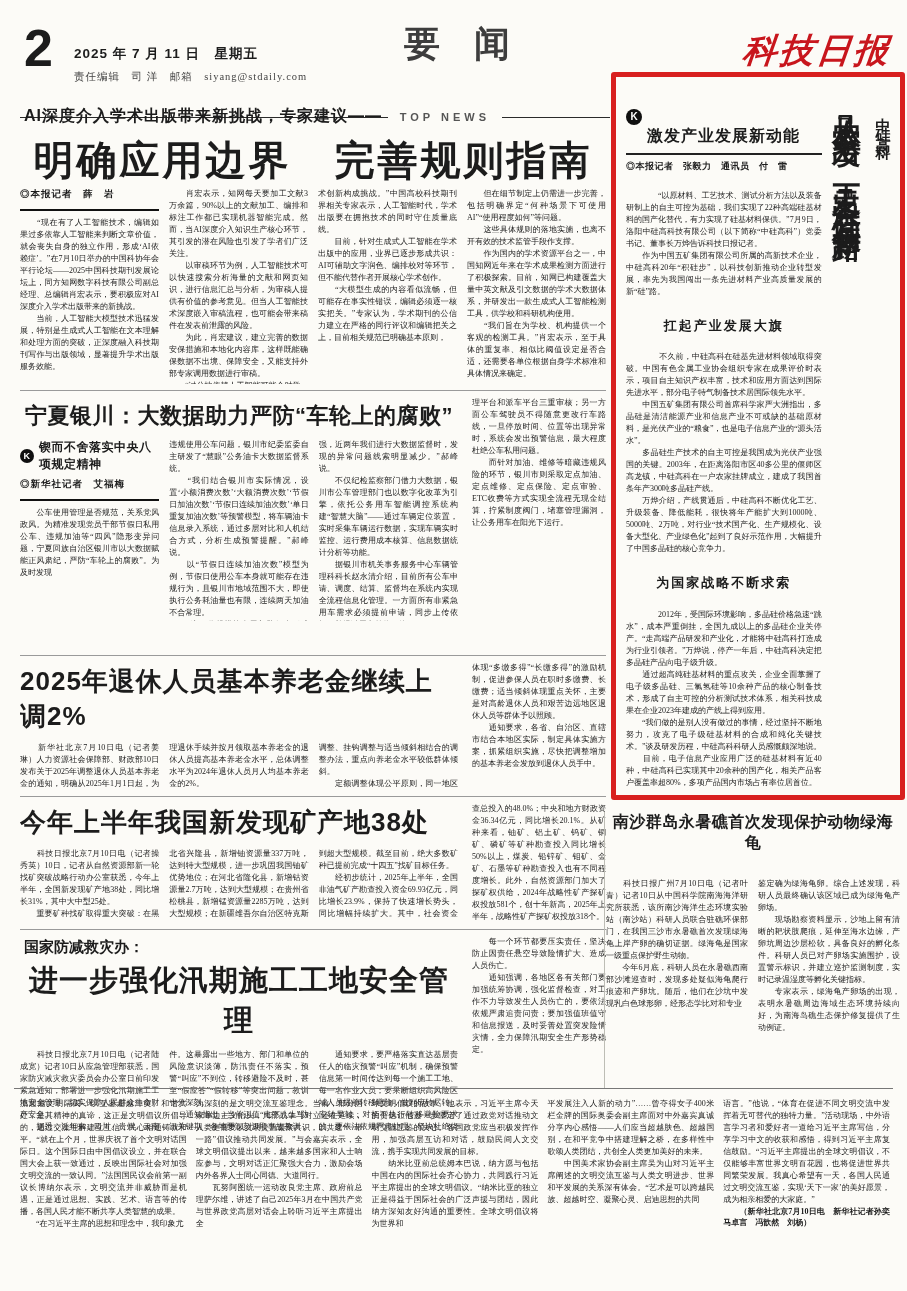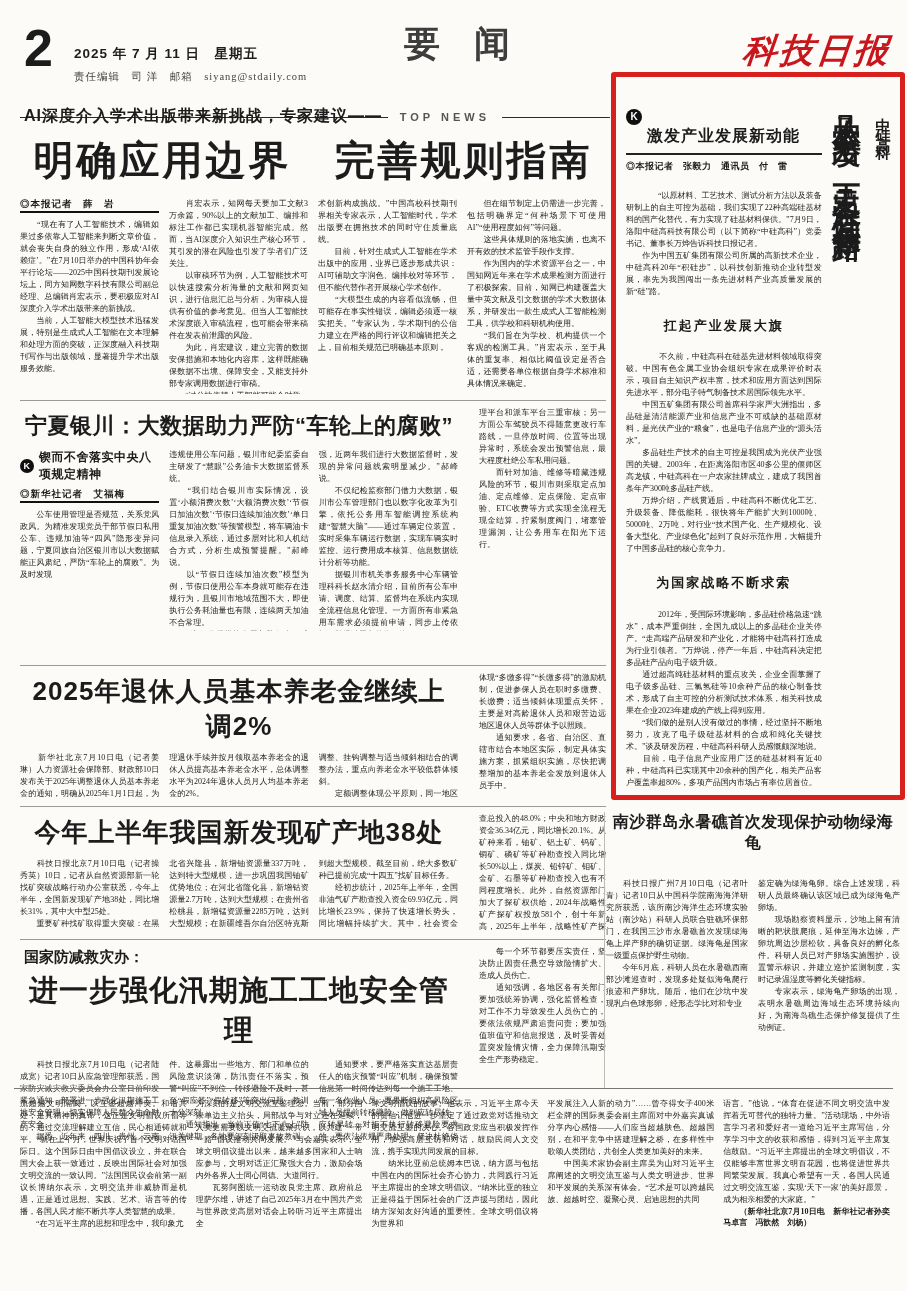--- a/index.html
+++ b/index.html
@@ -30,42 +30,42 @@
   
   .bt { font-size:8px; line-height:1.5; text-align:justify; white-space:pre-wrap;
         color:#222; overflow:hidden; }
   .kicon { display:inline-flex; align-items:center; justify-content:center;
            width:14px; height:14px; border-radius:50%; background:#101010; color:#fff;
            font-size:9px; font-weight:bold; font-family:"Liberation Sans", sans-serif;
            margin-right:5px; flex:0 0 auto; }
   .tagline { display:flex; align-items:center; font-size:12px; font-weight:bold;
              font-family:"Liberation Sans", sans-serif; letter-spacing:0.5px; margin-bottom:5px; }
   .byline2 { font-size:9.5px; font-weight:bold; border-bottom:2px solid #111;
-             padding-bottom:0; margin-bottom:6px; letter-spacing:1px;font-family:Liberation Serif, serif; }
+             padding-bottom:8px; margin-bottom:6px; letter-spacing:1px;font-family:Liberation Serif, serif; }
   .divider { border-top:1px solid #9a9a9a; margin:6px 0; }
 
   
   .leftcol { position:absolute; left:20px; top:104px; width:586px; height:986px; }
   .kicker { font-size:16px; font-weight:bold; letter-spacing:1px; margin:2px 0 6px 4px;
             font-family:"Liberation Sans", sans-serif; }
   .h-main { font-size:40px; font-weight:bold; text-align:center; letter-spacing:3px;
-            font-family:"Liberation Sans", sans-serif; margin-bottom:10px; }
+            font-family:"Liberation Sans", sans-serif; margin-bottom:0; }
   .cols { display:flex; gap:10px; }
   .cols .col { flex:1; min-width:0; }
   .ai-body { height:196px; overflow:hidden; }
 
-  .sec-row { display:flex; gap:21px; }
+  .sec-row { display:flex; gap:14px; }
   .sec-left { width:438px; flex:0 0 auto; }
   .side-col { flex:1; min-width:0; overflow:hidden; }
   .h-mid { font-size:22px; font-weight:bold; text-align:center; letter-spacing:0.5px;
            font-family:"Liberation Sans", sans-serif; margin:4px 0 8px; }
   .yc { height:252px; overflow:hidden; }
   .yc-body { height:182px; overflow:hidden; }
   .pen { height:128px; overflow:hidden; }
-  .h-pen { font-size:26px; font-weight:bold; text-align:center; letter-spacing:1px;
+  .h-pen { font-size:26px; font-weight:bold; text-align:left; letter-spacing:1px;
            font-family:"Liberation Sans", sans-serif; margin:2px 0 8px; }
   .pen-body { height:80px; overflow:hidden; }
   .min { height:120px; overflow:hidden; }
   .min-body { height:72px; overflow:hidden; }
   .fl { height:196px; overflow:hidden; }
   .kicker2 { font-size:15px; font-weight:bold; margin:2px 0 4px 4px;
              font-family:"Liberation Sans", sans-serif; }
   .h-fl { font-size:29px; font-weight:bold; text-align:center; letter-spacing:1px;
           font-family:"Liberation Sans", sans-serif; margin-bottom:8px; }
   .fl-body { height:118px; overflow:hidden; }

